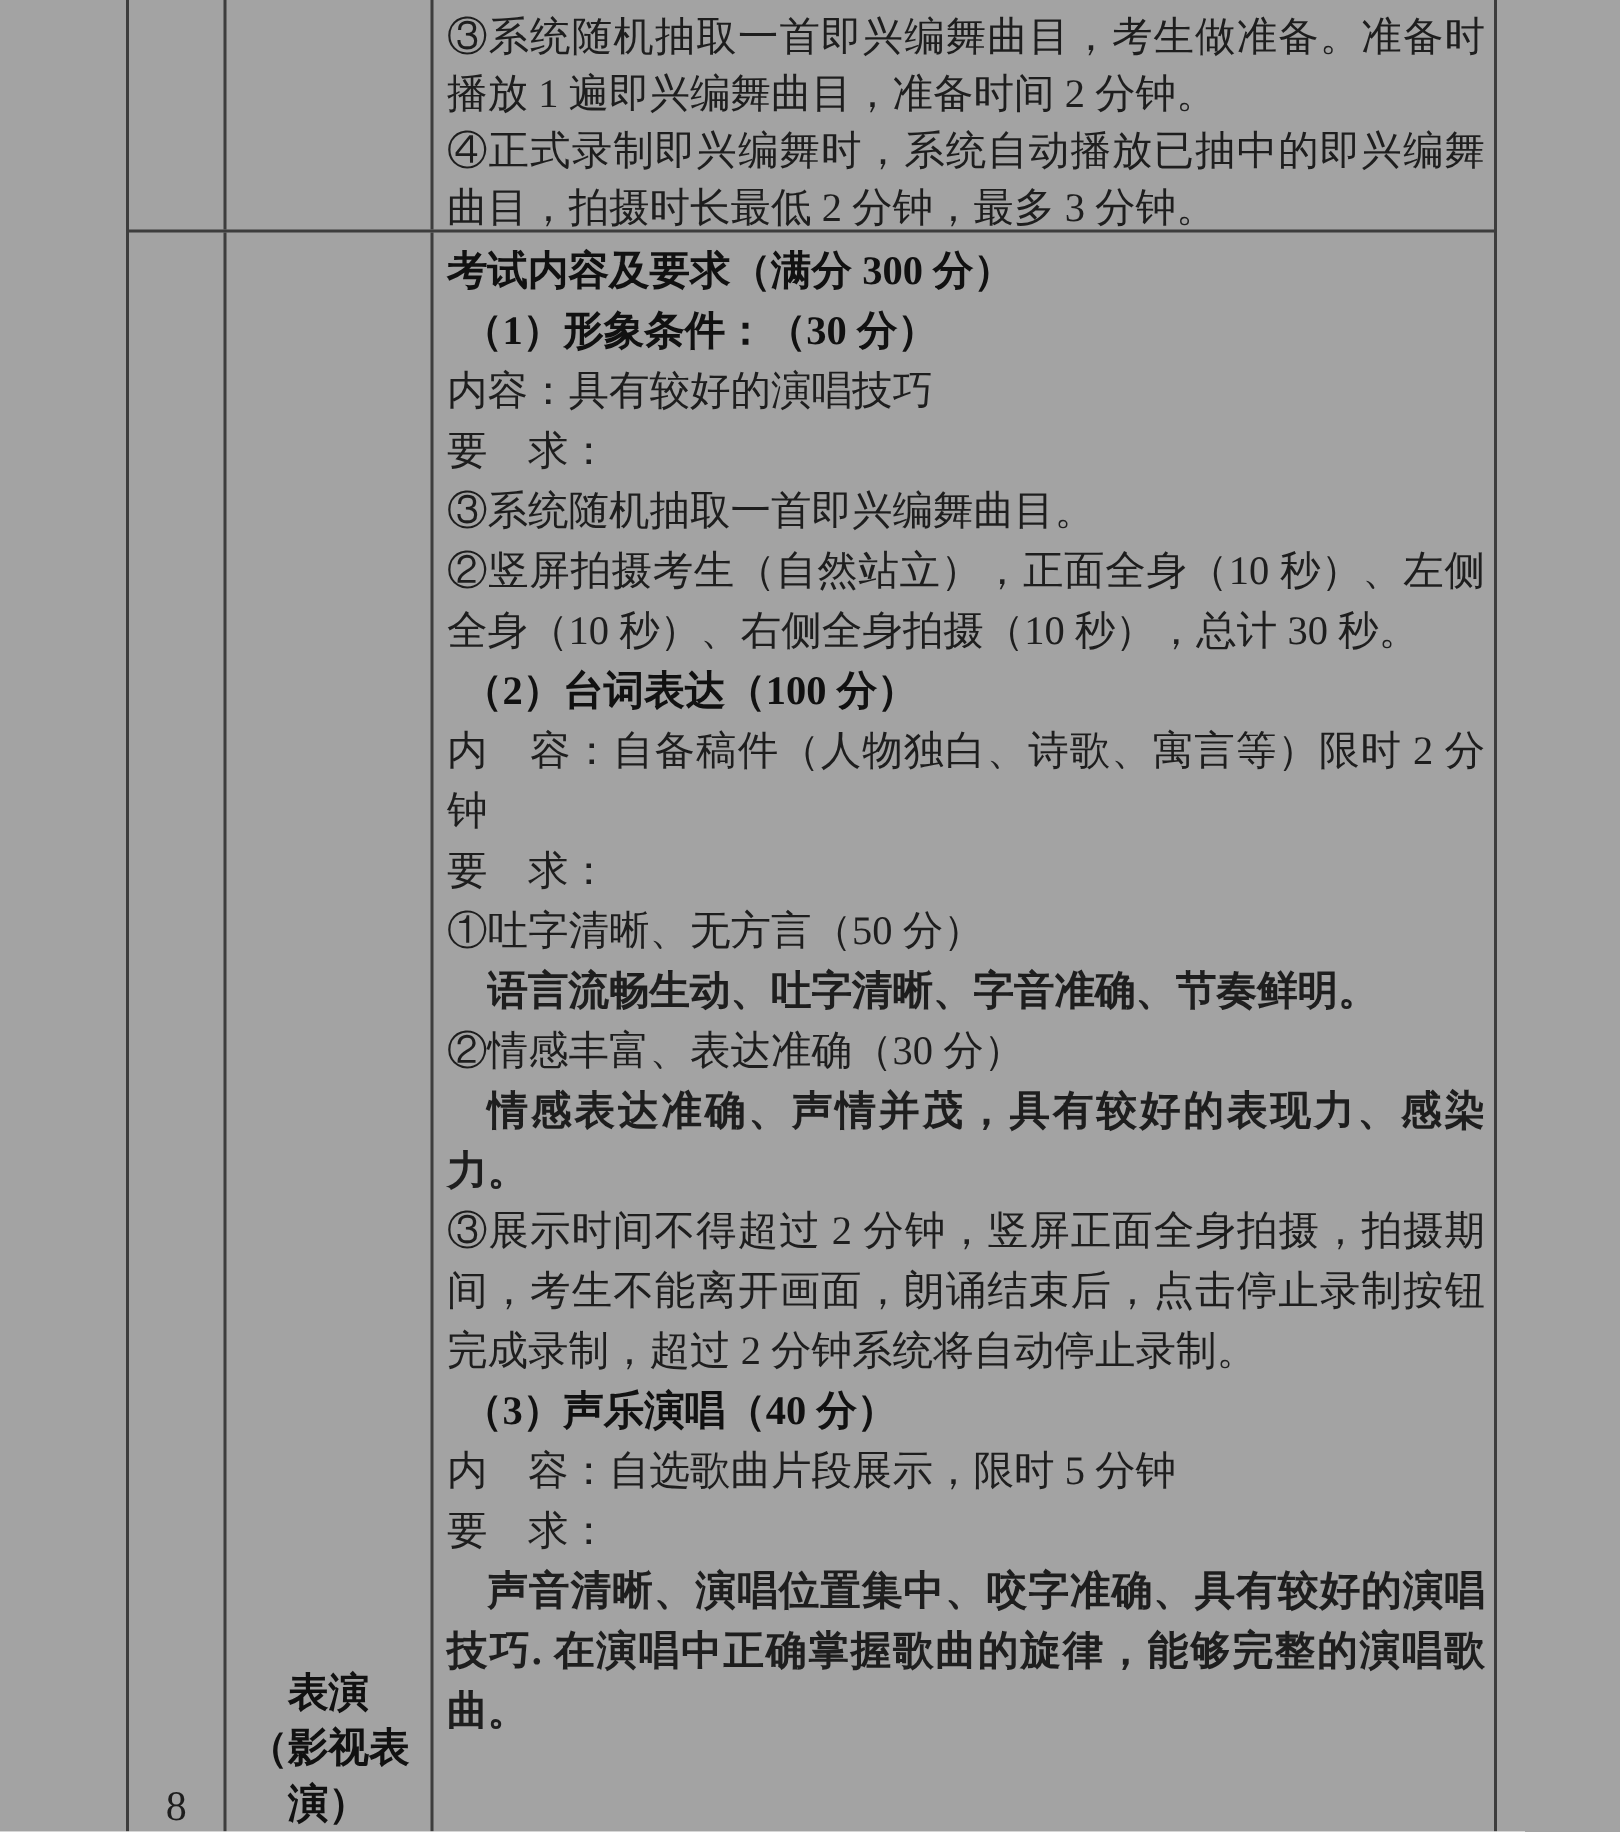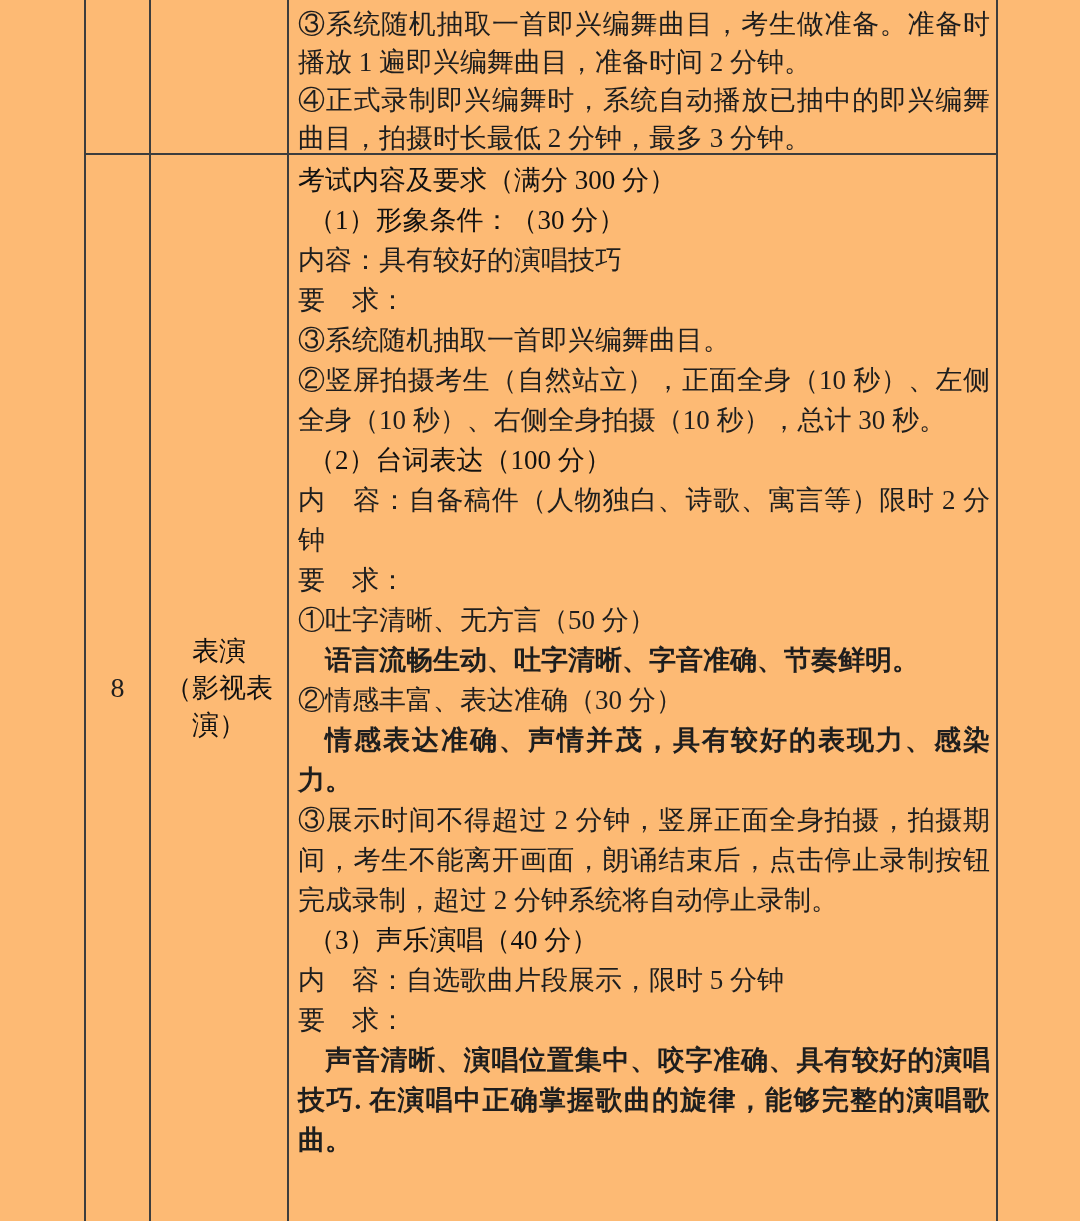--- a/index.html
+++ b/index.html
@@ -5,21 +5,21 @@
   html, body {
     margin: 0;
     padding: 0;
     background: #fdfdfd;
   }
   .page {
     position: relative;
     width: 1080px;
     height: 1221px;
     overflow: hidden;
-    background: #fdba74;
+    background: #a3a3a3;
     color: #1e1e1e;
     font-family: "Liberation Serif", "DejaVu Serif", serif;
     font-size: 27px;
   }
   .table {
     position: absolute;
     left: 84px;
     top: 0;
     width: 914px;
     height: 1221px;
@@ -45,31 +45,31 @@
     flex: 0 0 auto;
   }
   .c3 {
     flex: 1 1 auto;
     padding: 5px 6px 0 9px;
   }
   .center-cell {
     display: flex;
     flex-direction: column;
     align-items: center;
-    justify-content: center;
+    justify-content: flex-end;
     text-align: center;
   }
   .c3 p {
     margin: 0;
     line-height: 40px;
     text-align: justify;
     text-justify: inter-character;
   }
   .row-top .c3 p { line-height: 38px; }
-  .bold { font-weight: 400; color: #111; }
+  .bold { font-weight: 700; color: #111; }
   .ih { padding-left: 10px; }   
   .ind { text-indent: 1em; font-weight: bold; }    
   .subject-line { line-height: 37px; display: block; }
   .row-number { font-size: 28px; }
 </style>
 </head>
 <body>
 
 <div class="page">
   <div class="table">

